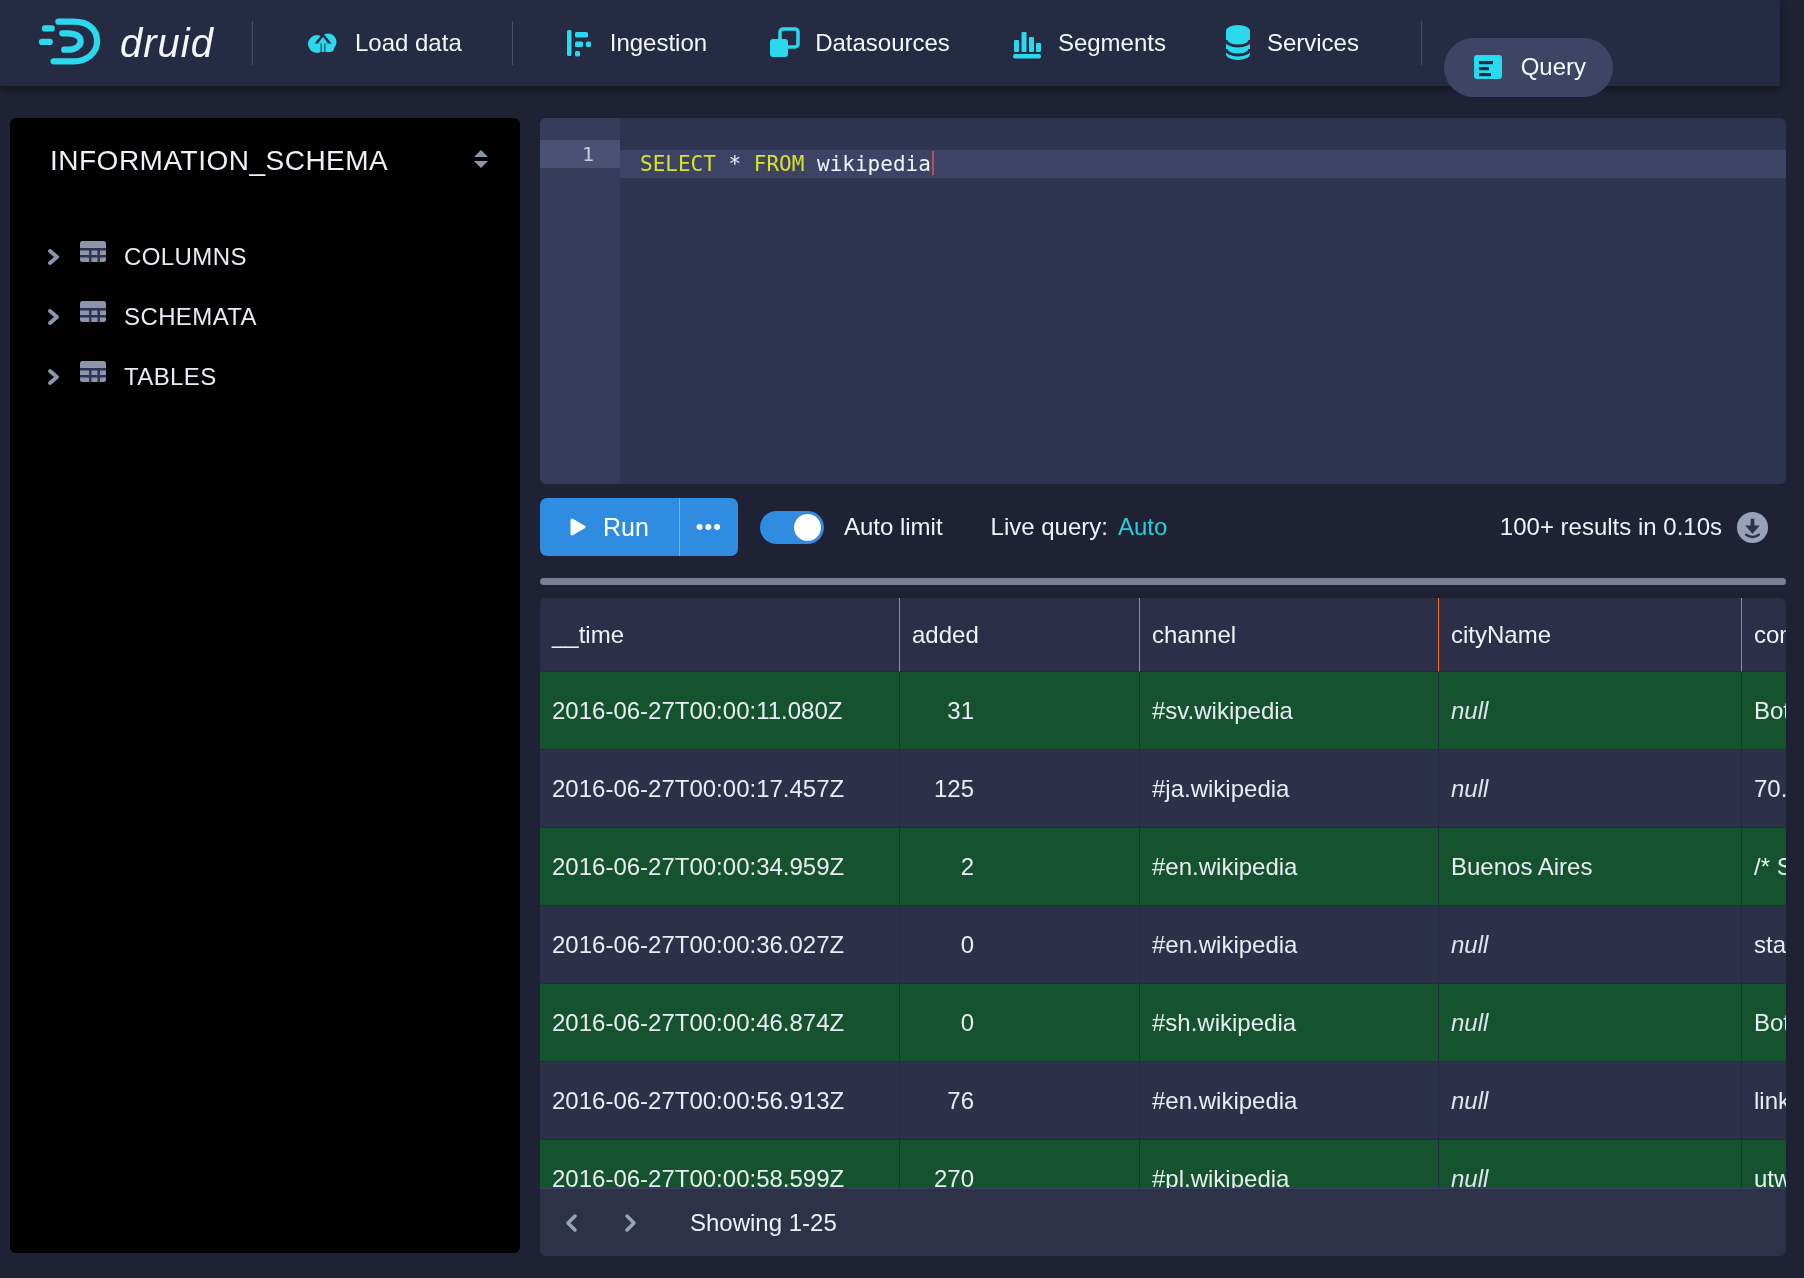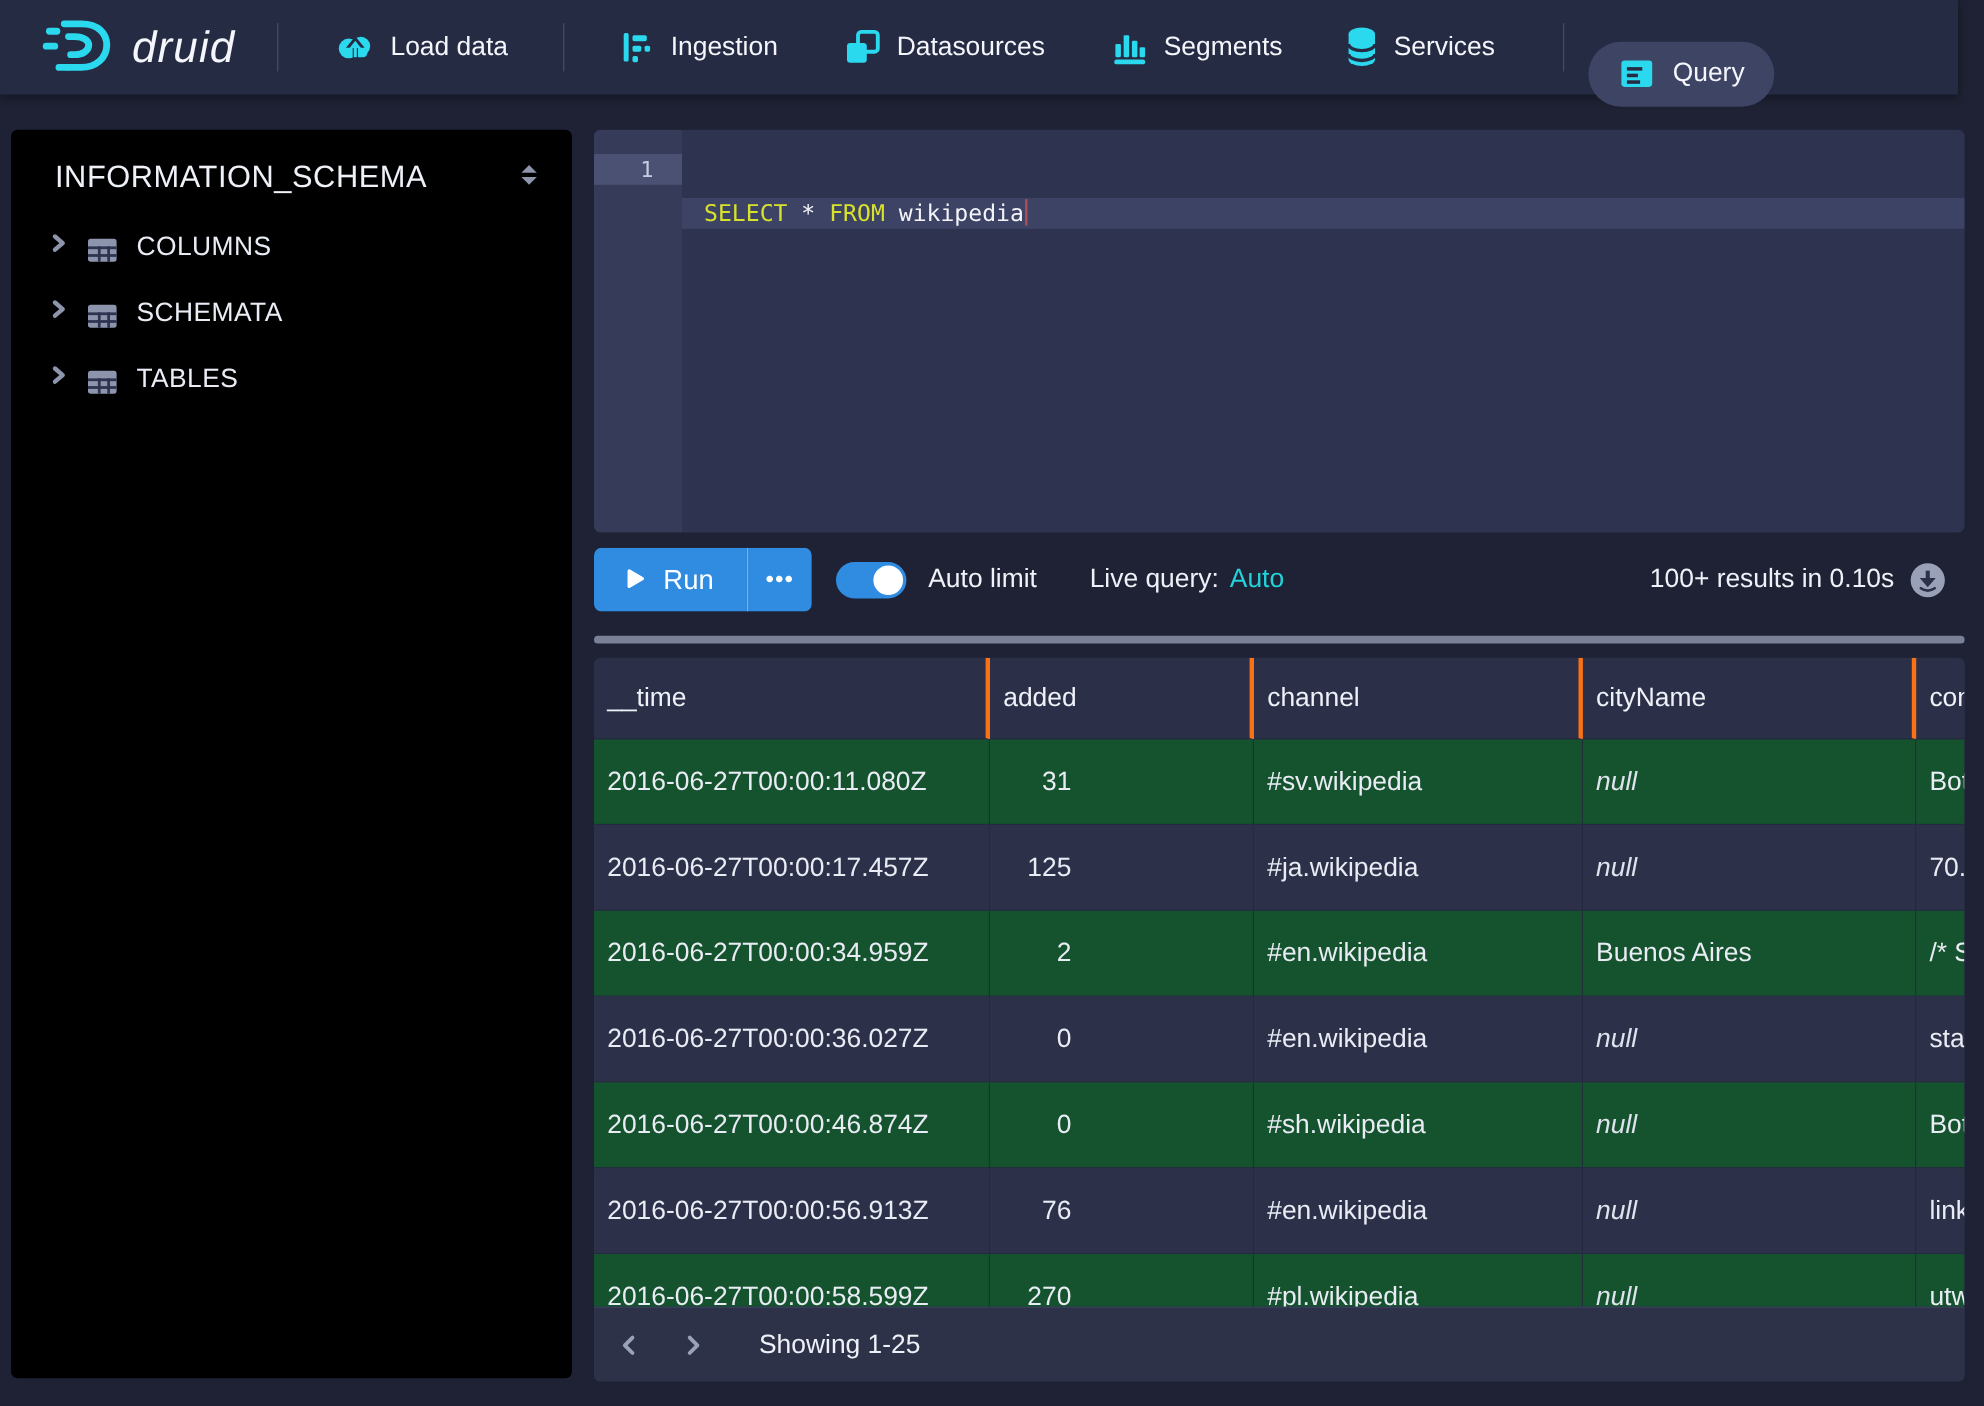--- a/index.html
+++ b/index.html
@@ -36,40 +36,40 @@
     position:absolute; left:10px; top:118px; width:510px; height:1135px;
     background:#000000; border-radius:6px;
   }
   .sidebar-head {
     display:flex; align-items:center; justify-content:space-between;
     padding:27px 30px 0 40px;
   }
   .sidebar-title { font-size:28px; color:#eef1f8; letter-spacing:.5px; }
   .tree { margin-top:34px; }
   .tree-item {
-    height:60px; display:flex; align-items:flex-start; cursor:pointer;
+    height:60px; display:flex; align-items:flex-end; cursor:pointer;
     padding-left:33px;
   }
   .tree-item .chev { width:20px; margin-right:14px; }
   .tree-item .th-ic { margin-right:15px; }
   .tree-label { font-size:24px; color:#e9ecf4; letter-spacing:.4px; }
 
   
   .editor {
     position:absolute; left:540px; top:118px; width:1246px; height:366px;
     background:#2e3350; border-radius:6px; overflow:hidden; display:flex;
     cursor:text;
   }
   .gutter { width:80px; background:#353b58; padding-top:22px; flex:none; }
   .gutter .ln {
     height:28px; line-height:28px; text-align:right; padding-right:26px;
     font-family:"DejaVu Sans Mono", monospace; font-size:20px; color:#9aa2bc;
   }
   .gutter .ln.active { background:#4a5173; color:#c6cce0; }
-  .code-col { flex:1; padding-top:22px;margin-top:40px; }
+  .code-col { flex:1; padding-top:32px; }
   .code-line {
     height:28px; line-height:28px; padding-left:20px; white-space:pre;
     font-family:"DejaVu Sans Mono", monospace; font-size:21px; color:#f2f4fa;
   }
   .code-line.active { background:#3d4364; }
   .kw { color:#d8e12b; }
   .cursor { display:inline-block; width:2px; height:24px; background:#b0525c; vertical-align:-4px; margin-left:1px; }
 
   
   .run-row {
@@ -108,21 +108,21 @@
   }
 
   
   .results {
     position:absolute; left:540px; top:598px; width:1246px; height:658px;
     background:#2c3149; border-radius:6px; overflow:hidden;
   }
   .thead { display:flex; height:74px; background:#2b3048; }
   .hcell {
     display:flex; align-items:center; padding:0 12px; font-size:24px; color:#eef1f8;
-    border-right:4px solid #f97316; border-bottom:1px solid #242a41;
+    border-right:1px solid #f97316; border-bottom:1px solid #242a41;
     white-space:nowrap; overflow:hidden; cursor:pointer; flex:none;
   }
   .t-body { height:516px; overflow:hidden; }
   .t-row { display:flex; height:78px; border-bottom:1px solid #242a41; }
   .t-row.odd  { background:#14532d; }
   .t-row.even { background:#2c3149; }
   .cell {
     display:flex; align-items:center; padding:0 12px; font-size:24px; color:#e9ecf4;
     border-right:1px solid #242a41; white-space:nowrap; overflow:hidden;
     cursor:pointer; flex:none;

